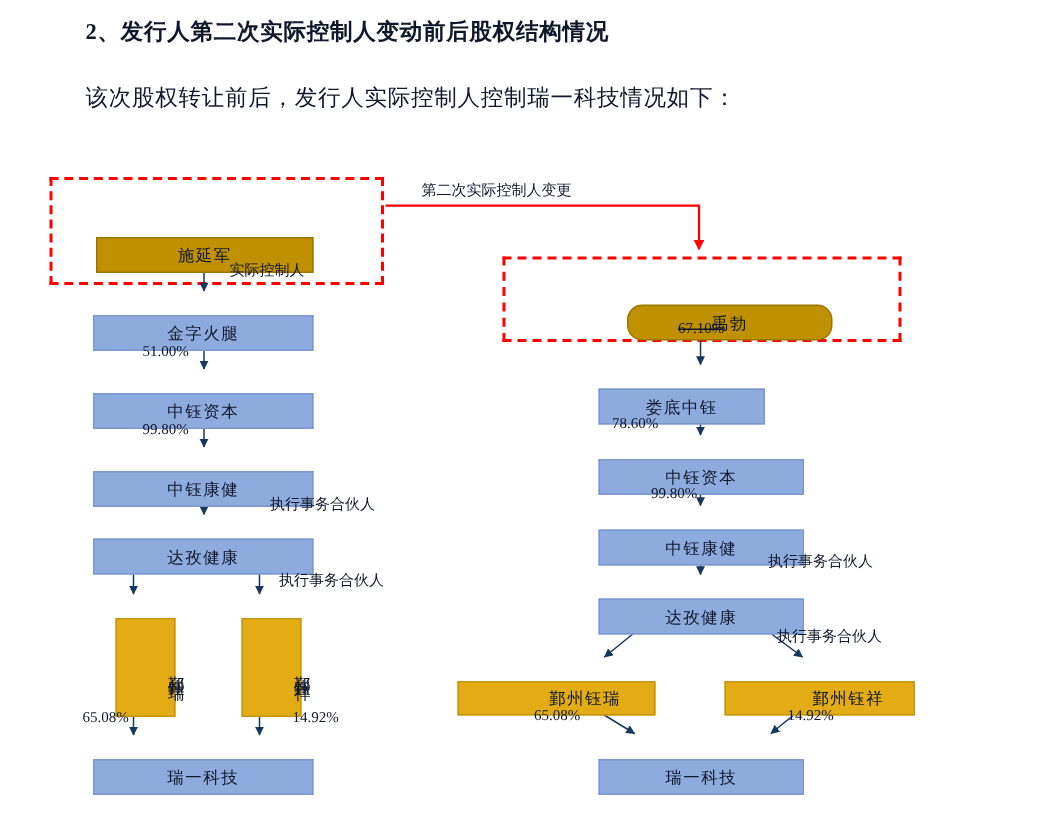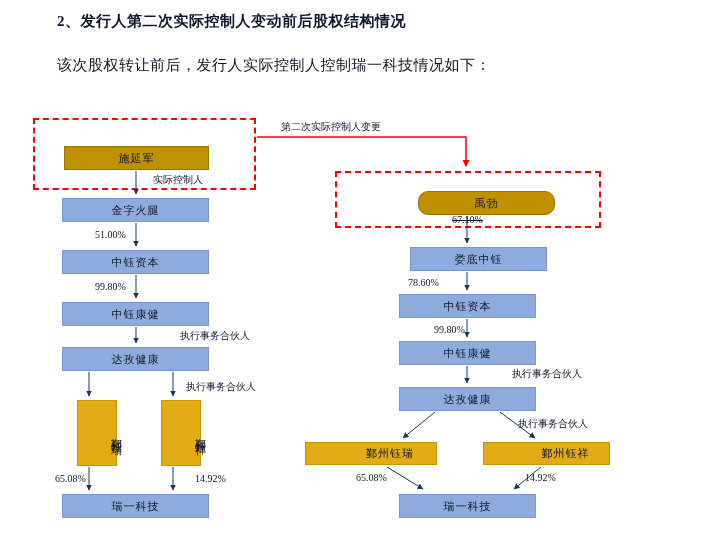--- a/index.html
+++ b/index.html
@@ -4,21 +4,21 @@
 <style>
   html,body{margin:0;padding:0;background:#fff;}
   .canvas{
     position:relative;width:702px;height:547px;background:#ffffff;
     font-family:"Liberation Serif","DejaVu Serif",serif;color:#0f172a;overflow:hidden;
   }
   .heading{position:absolute;left:57px;top:12px;font-size:15px;font-weight:bold;letter-spacing:0.5px;}
   .intro{position:absolute;left:57px;top:56px;font-size:15px;letter-spacing:0.5px;}
   .node{
     position:absolute;display:flex;align-items:center;justify-content:center;
-    font-size:11px;letter-spacing:1px;z-index:3;box-sizing:border-box;text-align:center;
+    font-size:11px;letter-spacing:1px;z-index:3;box-sizing:border-box;text-align:center;margin-top:12px;
   }
   .blue{background:#8FAADC;border:1px solid #7A97CE;}
   .goldd{background:#BF9000;border:1px solid #9C7500;}
   .gold{background:#E3AC15;border:1px solid #C49511;padding-left:38px;}
   .vtext{writing-mode:vertical-rl;text-orientation:upright;letter-spacing:2px;line-height:1;}
   .pct{position:absolute;font-size:10px;z-index:3;white-space:nowrap;}
   .note{position:absolute;font-size:10px;z-index:3;white-space:nowrap;}
   .change-label{position:absolute;left:281px;top:120px;font-size:10px;z-index:3;white-space:nowrap;}
   .dashed{position:absolute;border:2px dashed #FF0000;z-index:1;box-sizing:border-box;}
   .connectors{position:absolute;left:0;top:0;z-index:2;pointer-events:none;}
@@ -91,21 +91,21 @@
   <div class="node gold vtext" style="left:161px;top:400px;width:24px;height:66px;">鄞州钰祥</div>
 
   <div class="pct" style="left:55px;top:473px;">65.08%</div>
   <div class="pct" style="left:195px;top:473px;">14.92%</div>
 
   <div class="node blue" style="left:62px;top:494px;width:147px;height:24px;">瑞一科技</div>
 
   <div class="node goldd" style="left:418px;top:191px;width:137px;height:24px;border-radius:10px;">禹勃</div>
   <div class="pct strike" style="left:452px;top:214px;">67.10%</div>
 
-  <div class="node blue" style="left:410px;top:247px;width:137px;height:24px;">娄底中钰</div>
+  <div class="node blue" style="left:399px;top:247px;width:111px;height:24px;">娄底中钰</div>
   <div class="pct" style="left:408px;top:277px;">78.60%</div>
 
   <div class="node blue" style="left:399px;top:294px;width:137px;height:24px;">中钰资本</div>
   <div class="pct" style="left:434px;top:324px;">99.80%</div>
 
   <div class="node blue" style="left:399px;top:341px;width:137px;height:24px;">中钰康健</div>
   <div class="note" style="left:512px;top:367px;">执行事务合伙人</div>
 
   <div class="node blue" style="left:399px;top:387px;width:137px;height:24px;">达孜健康</div>
   <div class="note" style="left:518px;top:417px;">执行事务合伙人</div>

